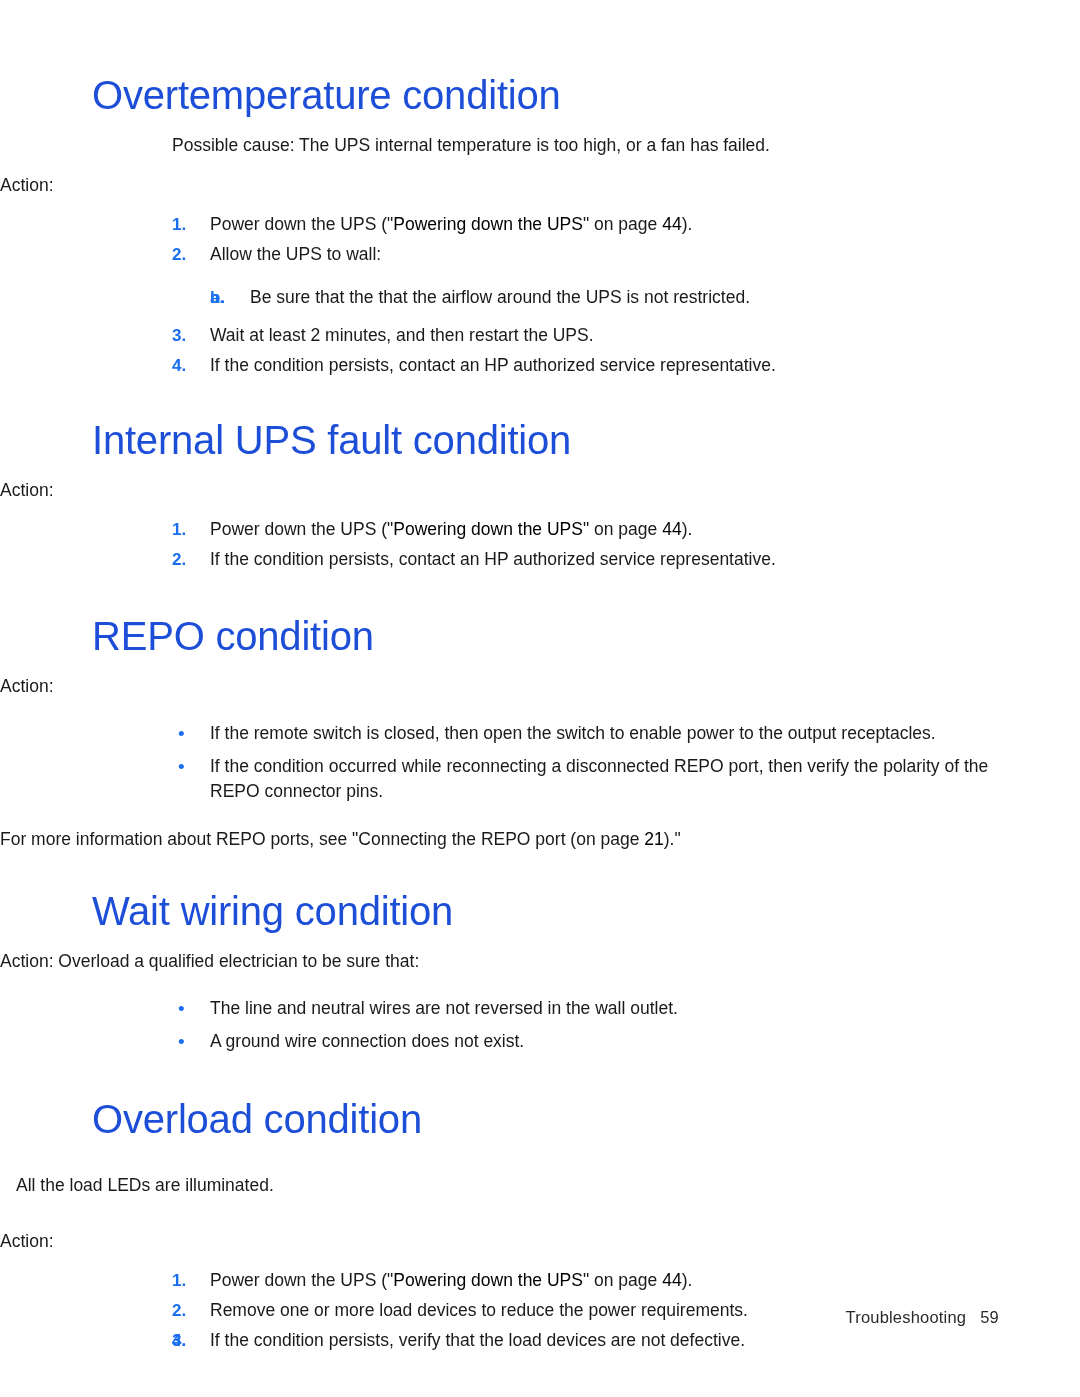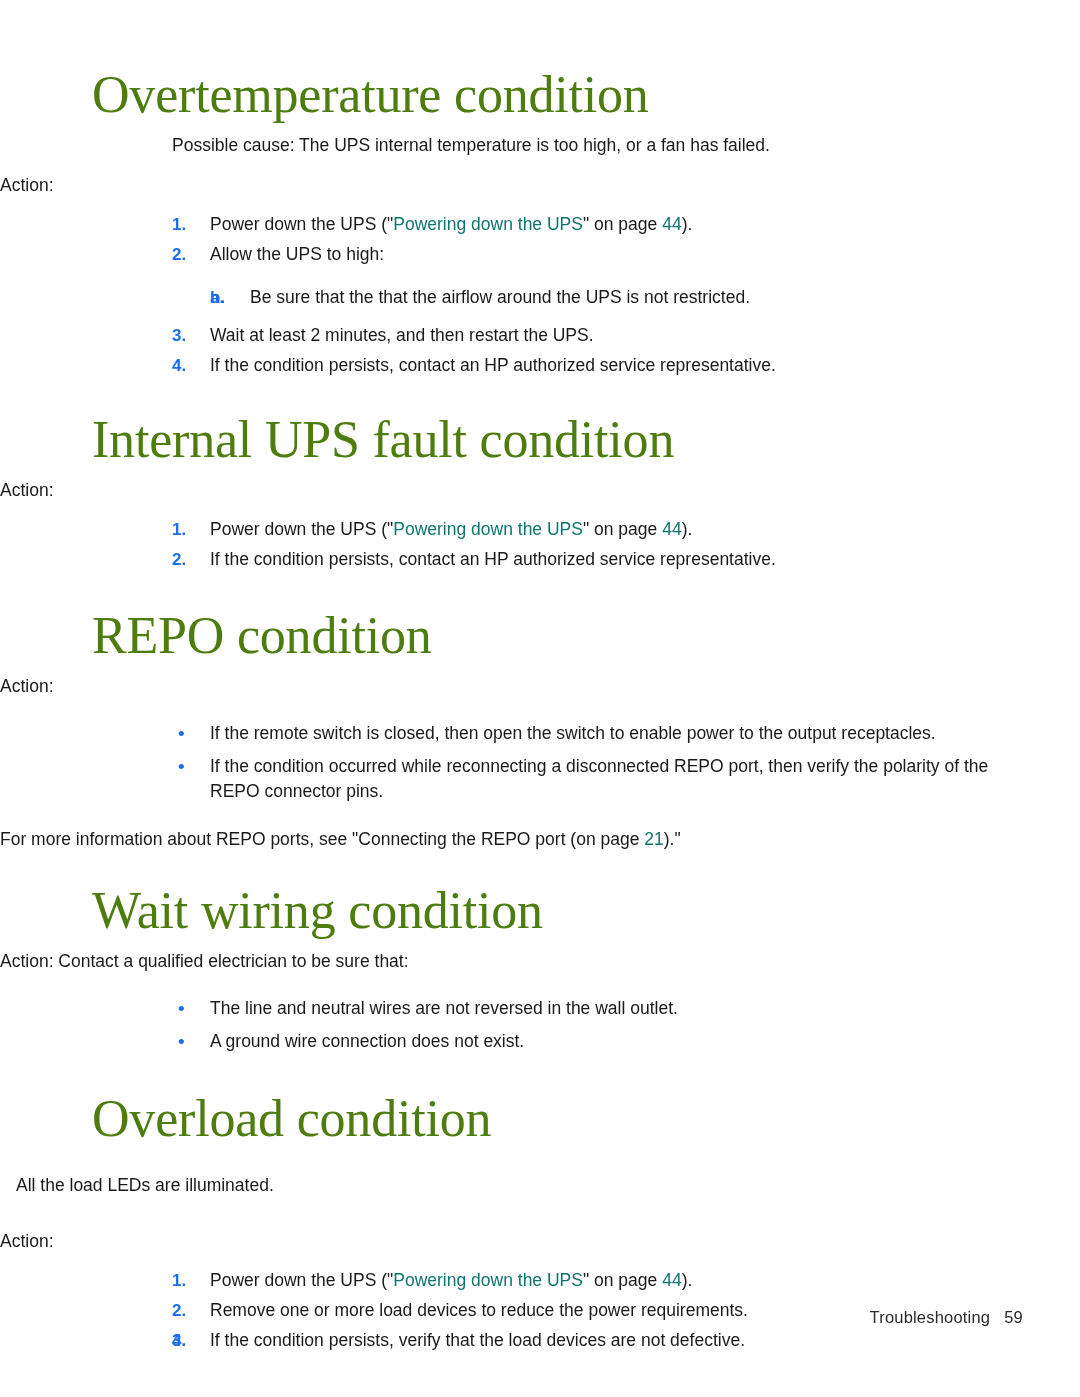--- a/index.html
+++ b/index.html
@@ -18,43 +18,43 @@
   .content {
     position: absolute;
     left: 0;
     top: 0;
     width: 1080px;
   }
 
   h1.section-heading {
     margin: 0;
     padding: 0;
-    color: #4d7c0f;
-    font-family: Liberation Serif, serif;
+    color: #1d4ed8;
+    font-family: Liberation Sans, sans-serif;
     font-weight: 400;
-    font-size: 52px;
+    font-size: 40px;
     line-height: 46px;
     letter-spacing: -0.2px;
     margin-left: 92px;
   }
 
   .body-text {
     margin-left: 172px;
     margin-right: 90px;
     font-size: 17.5px;
     line-height: 26px;
     color: #1a1a1a;
   }
 
   .bold-lead {
     font-weight: 400;
   }
 
   .lnk {
-    color: #0f766e;
+    color: #000000;
   }
 
   ol.num-list, ol.alpha-list, ul.bullet-list {
     list-style: none;
     margin: 0;
     padding: 0;
   }
 
   li.item {
     position: relative;
@@ -103,21 +103,21 @@
   .sp-after-head { height: 14px; }
   .gap-sm { height: 8px; }
   .gap-md { height: 14px; }
   .gap-lg { height: 22px; }
 
   .footer {
     position: absolute;
     left: 0;
     top: 1308px;
     width: 1080px;
-    padding-right: 57px;
+    padding-right: 81px;
     box-sizing: border-box;
     text-align: right;
     font-size: 16.5px;
     color: #2b2b2b;
     letter-spacing: 0.2px;
   }
   .footer .pgnum { margin-left: 14px; }
 </style>
 </head>
 <body>
@@ -141,21 +141,21 @@
 
     <div class="gap-md"></div>
 
     <ol class="num-list">
       <li class="item lvl1">
         <span class="marker">1.</span>
         <span>Power down the UPS ("</span><span class="lnk">Powering down the UPS</span><span>" on page </span><span class="lnk">44</span><span>).</span>
       </li>
       <li class="item lvl1">
         <span class="marker">2.</span>
-        <span>Allow the UPS to high:</span>
+        <span>Allow the UPS to wall:</span>
       </li>
     </ol>
 
     <div class="gap-sm"></div>
 
     <ol class="alpha-list">
       <li class="item lvl2">
         <span class="marker">a.</span>
       </li>
       <li class="item lvl2">
@@ -223,21 +223,21 @@
 
     <p class="body-text" style="margin:0">
       <span>For more information about REPO ports, see "Connecting the REPO port (on page </span><span class="lnk">21</span><span>)."</span>
     </p>
 
     <div style="height:36px"></div>
     <h1 class="section-heading">Wait wiring condition</h1>
     <div class="sp-after-head"></div>
 
     <p class="body-text" style="margin:0">
-      <span class="bold-lead">Action</span><span>: Contact a qualified electrician to be sure that:</span>
+      <span class="bold-lead">Action</span><span>: Overload a qualified electrician to be sure that:</span>
     </p>
 
     <div class="gap-lg"></div>
 
     <ul class="bullet-list">
       <li class="item bul">
         <span class="marker bullet">•</span>
         <span>The line and neutral wires are not reversed in the wall outlet.</span>
       </li>
       <li class="item bul">

